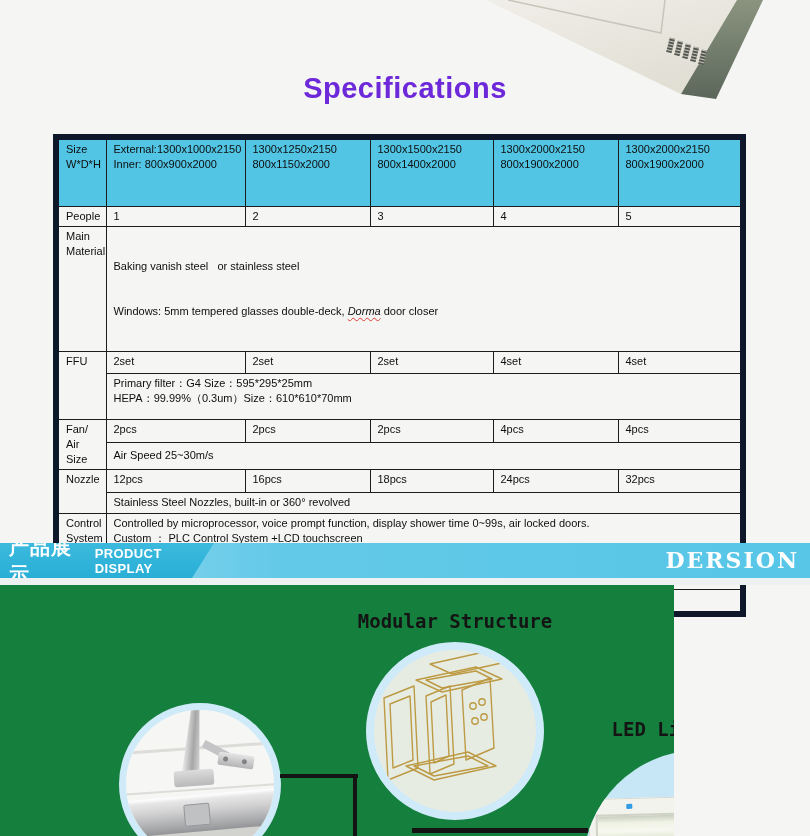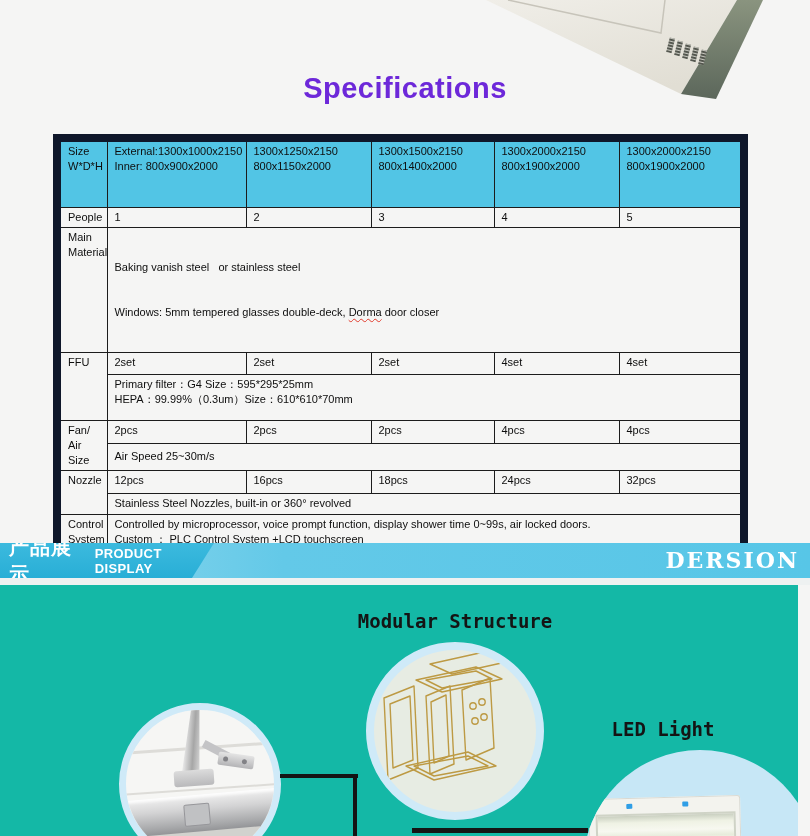--- a/index.html
+++ b/index.html
@@ -9,49 +9,49 @@
   
   .hero-svg{position:absolute;left:0;top:0;}
 
   
   .spec-title{position:absolute;left:0;top:72px;width:810px;text-align:center;
               font-size:29px;font-weight:bold;color:#6d28d9;letter-spacing:.5px;}
 
   
   table.spec{position:absolute;left:53px;top:134px;width:687px;border-collapse:collapse;
              table-layout:fixed;font-size:11px;color:#0e0e0e;}
-  table.spec{border:8px solid #0f172a;}
+  table.spec{border:6px solid #0f172a;}
   table.spec td{border:1px solid #1c1c1c;padding:2px 4px 2px 7px;vertical-align:top;
                 line-height:15px;overflow:hidden;}
   td.hdr{background:#52c5e5;padding-top:9px;line-height:20px;}
   td.lbl{line-height:14px;padding-top:5px;}
   td.mid{vertical-align:middle;padding-top:2px;}
   td.dotted{border-top-style:dotted;margin-left:16px;}
   td.pre{white-space:pre-wrap;}
   .sq{text-decoration:underline;text-decoration-style:wavy;text-decoration-color:#e23c2e;
-      text-decoration-thickness:1px;text-underline-offset:2px;}
+      text-decoration-thickness:1px;text-underline-offset:2px;font-style:italic;}
   .gap-lines{line-height:23px;margin-top:10px;}
   .ctl-lines{line-height:26px;padding-top:5px;}
 
   
   .banner{position:absolute;left:0;top:543px;width:810px;height:35px;
           background:linear-gradient(90deg,#96daee 0%,#63c9e8 35%,#57c6e7 100%);}
   .banner-left{position:absolute;left:0;top:0;width:214px;height:35px;
                background:linear-gradient(180deg,#3cbade,#28aed6);
                clip-path:polygon(0 0,214px 0,192px 100%,0 100%);
                display:flex;align-items:center;}
   .banner-cn{font-size:20px;font-weight:bold;color:#fff;margin-left:9px;letter-spacing:1px;}
   .banner-en{font-size:13px;font-weight:bold;color:#fff;margin-left:8px;letter-spacing:.4px;}
   .brand{position:absolute;right:11px;top:4px;font-family:"DejaVu Serif",serif;
          font-weight:bold;font-size:22px;color:#fff;letter-spacing:2px;}
   .band{position:absolute;left:0;top:578px;width:810px;height:7px;background:#eef1f1;}
 
   
-  .display{position:absolute;left:0;top:585px;width:798px;height:251px;
-           background:#14b8a6;overflow:hidden;}
+  .display{position:absolute;left:0;top:585px;width:674px;height:251px;
+           background:#15803d;overflow:hidden;}
   .disp-title{position:absolute;font-family:"DejaVu Sans Mono",monospace;font-weight:bold;
               font-size:19px;color:#141414;text-align:center;white-space:nowrap;}
   .t-modular{left:330px;top:25px;width:250px;}
   .t-dorma{left:55px;top:83px;width:296px;}
   .t-led{left:593px;top:133px;width:140px;}
 
   .circle{position:absolute;border-radius:50%;overflow:hidden;}
   .c-modular{left:366px;top:57px;width:162px;height:162px;border:8px solid #cfeaf8;
              background:#e7ece3;}
   .c-dorma{left:119px;top:118px;width:148px;height:148px;border:7px solid #cfeaf8;

